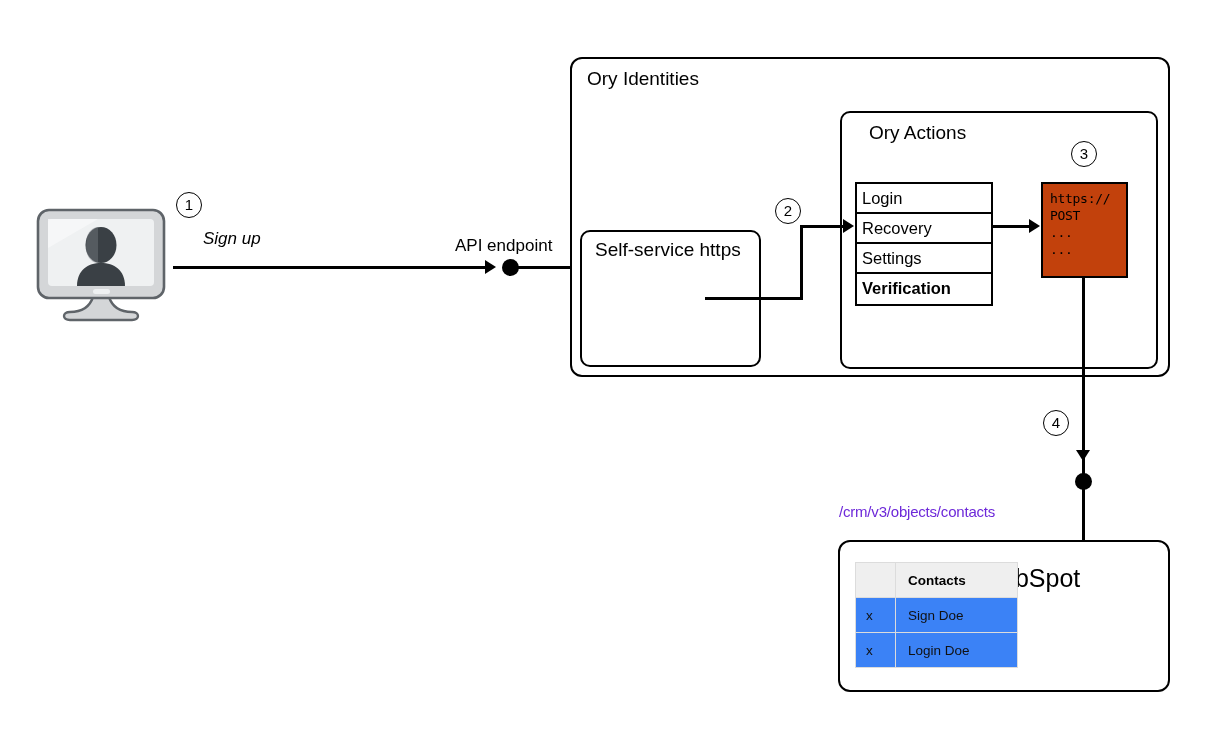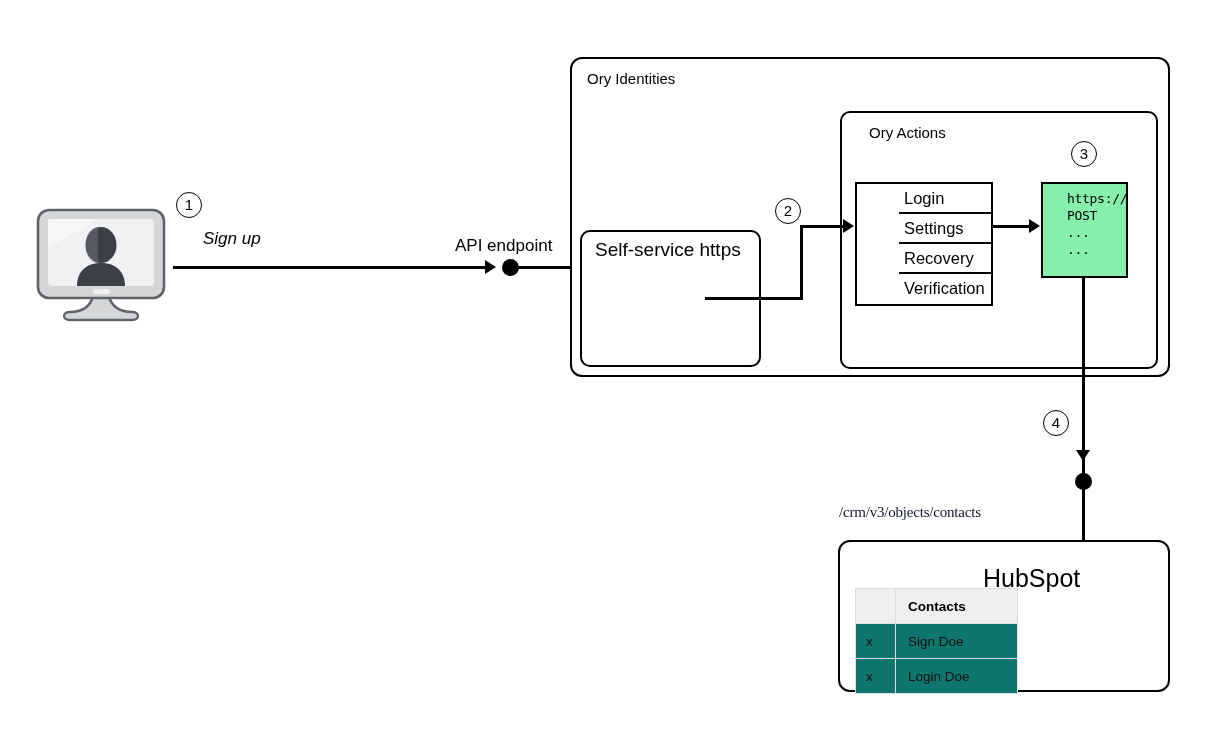--- a/index.html
+++ b/index.html
@@ -30,21 +30,21 @@
   .box-round-inner {
     position: absolute;
     border: 2.2px solid #000;
     border-radius: 10px;
     background: #ffffff;
     box-sizing: border-box;
   }
 
   .container-title {
     position: absolute;
-    font-size: 15px;
+    font-size: 19px;
     line-height: 22px;
     color: #000;
     white-space: nowrap;
   }
 
   
   .flow-list {
     position: absolute;
     left: 855px;
     top: 182px;
@@ -54,35 +54,34 @@
     background: #fff;
   }
   .flow-row {
     height: 30px;
     line-height: 29px;
     font-size: 16.5px;
     padding-left: 5px;
     border-bottom: 2px solid #000;
     box-sizing: border-box;
     white-space: nowrap;
-    margin-left: 42px;
-  }
-  .flow-row:last-child { border-bottom: none; }
+  }
+  .flow-row:last-child { border-bottom: none; font-weight: bold; }
 
   
   .code-box {
     position: absolute;
     left: 1041px;
     top: 182px;
     width: 87px;
     height: 96px;
     border: 2.2px solid #000;
     box-sizing: border-box;
-    background: #86efac;
-    padding: 6px 0 0 24px;
+    background: #c2410c;
+    padding: 6px 0 0 7px;
   }
   .code-line {
     font-family: "DejaVu Sans Mono", "Liberation Mono", monospace;
     font-size: 13px;
     line-height: 17px;
     letter-spacing: -0.3px;
     white-space: nowrap;
   }
 
   
@@ -95,26 +94,26 @@
   }
   .lbl-big {
     position: absolute;
     font-size: 19px;
     line-height: 22px;
     white-space: nowrap;
     color: #000;
   }
   .lbl-mono {
     position: absolute;
-    font-family: Liberation Serif, serif;
+    font-family: Liberation Sans, sans-serif;
     font-size: 15px;
     line-height: 18px;
     letter-spacing: -0.2px;
     white-space: nowrap;
-    color: #0f172a;
+    color: #6d28d9;
   }
 
   
   .step-circle {
     position: absolute;
     width: 26px;
     height: 26px;
     border: 1.6px solid #000;
     border-radius: 50%;
     box-sizing: border-box;
@@ -149,23 +148,23 @@
     border-top: 11px solid #000;
   }
 
   
   .monitor { position: absolute; left: 36px; top: 208px; width: 130px; height: 115px; }
 
   
   .hs-table {
     position: absolute;
     left: 855px;
-    top: 588px;
+    top: 562px;
     border-collapse: collapse;
-    background: #0f766e;
+    background: #3b82f6;
   }
   .hs-table td, .hs-table th {
     border: 1px solid #dcdcdc;
     font-size: 13.5px;
     height: 35px;
     box-sizing: border-box;
     text-align: left;
     font-weight: normal;
     color: #111;
   }
@@ -216,22 +215,22 @@
   <div class="container-title" style="left:587px; top:68px;">Ory Identities</div>
 
   <div class="box-round-inner" style="left:580px; top:230px; width:181px; height:137px;"></div>
   <div class="lbl-big" style="left:595px; top:239px;">Self-service https</div>
 
   <div class="box-round-inner" style="left:840px; top:111px; width:318px; height:258px;"></div>
   <div class="container-title" style="left:869px; top:122px;text-align:center;">Ory Actions</div>
 
   <div class="flow-list">
     <div class="flow-row">Login</div>
+    <div class="flow-row">Recovery</div>
     <div class="flow-row">Settings</div>
-    <div class="flow-row">Recovery</div>
     <div class="flow-row">Verification</div>
   </div>
 
   <div class="hline" style="left:705px; top:297px; width:98px;"></div>
   <div class="vline" style="left:800px; top:225px; height:74px;"></div>
   <div class="hline" style="left:800px; top:225px; width:44px;"></div>
   <div class="arrow-r" style="left:843px; top:219px;"></div>
   <div class="step-circle" style="left:775px; top:198px;">2</div>
 
   <div class="hline" style="left:993px; top:225px; width:38px;"></div>

